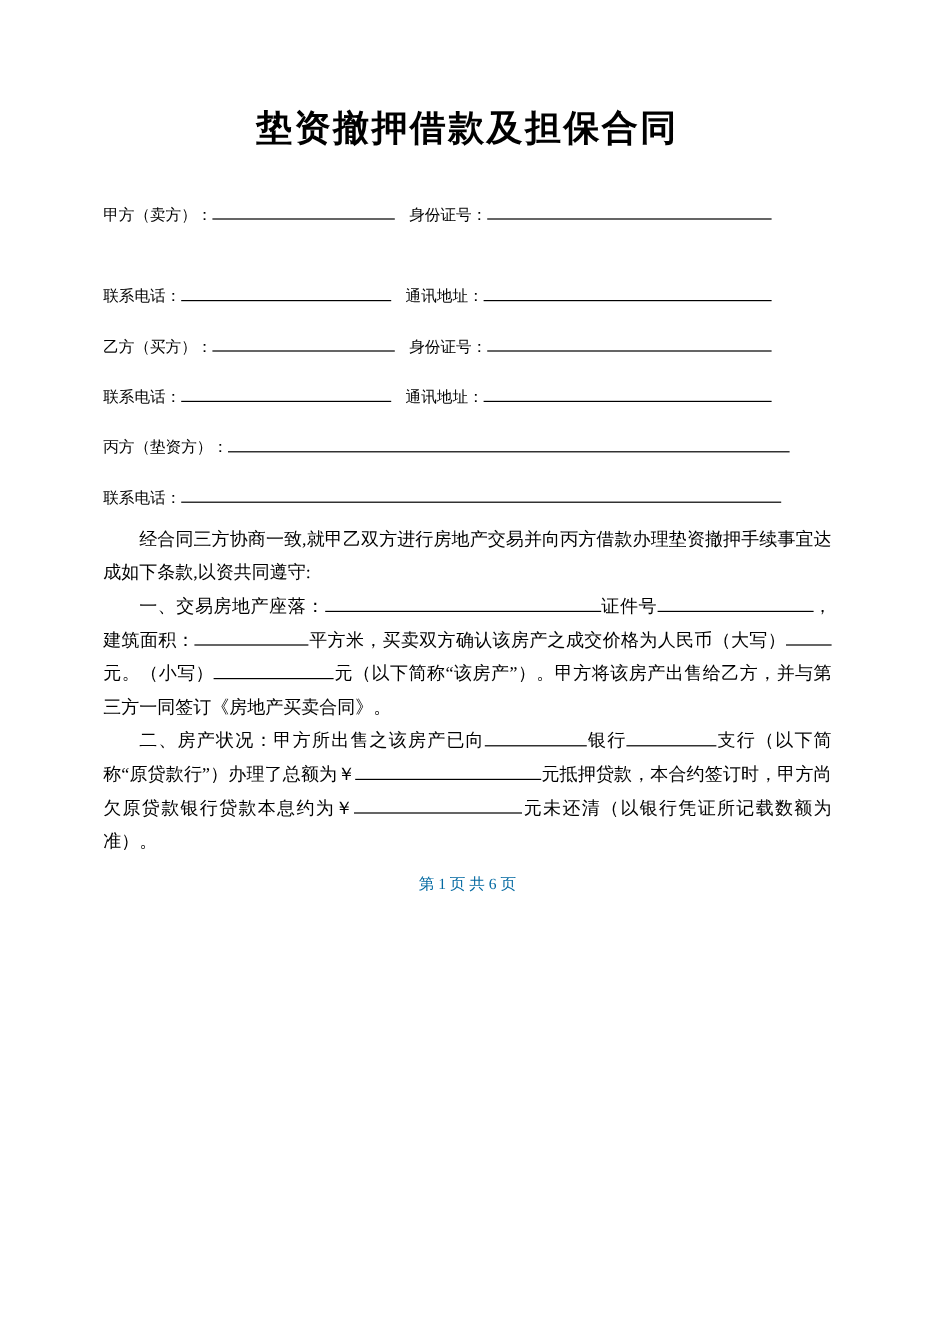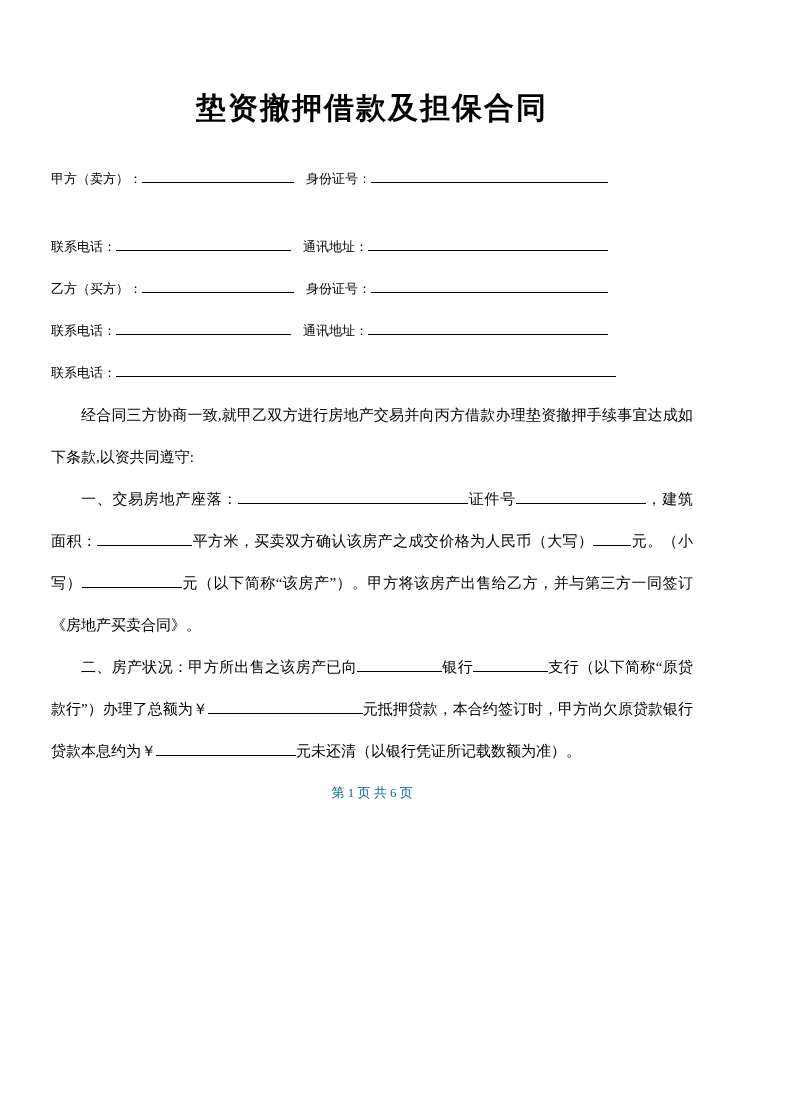--- a/index.html
+++ b/index.html
@@ -8,21 +8,21 @@
     width: 790px;
     height: 1119px;
     color: #000;
     font-family: "Liberation Serif", "DejaVu Serif", serif;
     overflow: hidden;
   }
   .page {
     width: 790px;
     height: 1119px;
     background: #ffffff;
-    padding: 86px 97px 0 51px;
+    padding: 86px 97px 0 86px;
     position: relative;
   }
   .doc-title {
     font-family: "DejaVu Sans", "Liberation Sans", sans-serif;
     font-size: 30px;
     font-weight: 700;
     text-align: center;
     line-height: 44px;
     letter-spacing: 2px;
     margin-bottom: 28px;
@@ -35,21 +35,21 @@
   .form-line .blank { margin-right: 12px; }
   .form-line .blank:last-child { margin-right: 0; }
   .gap-after { margin-bottom: 26px; }
   .blank {
     display: inline-block;
     height: 15px;
     border-bottom: 1px solid #000;
   }
   .para {
     font-size: 15px;
-    line-height: 42px;
+    line-height: 28px;
     text-align: justify;
     text-indent: 2em;
   }
   .footer {
     text-align: center;
     font-size: 13px;
     line-height: 42px;
     color: #0369a1;
   }
 </style>
@@ -58,20 +58,21 @@
 
 <div class="page">
 
   <h1 class="doc-title">垫资撤押借款及担保合同</h1>
 
   <div class="form-area">
     <div class="form-line gap-after"><span>甲方（卖方）：</span><span class="blank" style="width: 152px;"></span><span>身份证号：</span><span class="blank" style="width: 237px;"></span></div>
     <div class="form-line"><span>联系电话：</span><span class="blank" style="width: 175px;"></span><span>通讯地址：</span><span class="blank" style="width: 240px;"></span></div>
     <div class="form-line"><span>乙方（买方）：</span><span class="blank" style="width: 152px;"></span><span>身份证号：</span><span class="blank" style="width: 237px;"></span></div>
     <div class="form-line"><span>联系电话：</span><span class="blank" style="width: 175px;"></span><span>通讯地址：</span><span class="blank" style="width: 240px;"></span></div>
+    <div class="form-line"><span>丙方（垫资方）：</span><span class="blank" style="width: 468px;"></span></div>
     <div class="form-line"><span>联系电话：</span><span class="blank" style="width: 500px;"></span></div>
   </div>
 
   <div class="body-area">
     <p class="para"><span>经合同三方协商一致,就甲乙双方进行房地产交易并向丙方借款办理垫资撤押手续事宜达成如下条款,以资共同遵守:</span></p>
     <p class="para"><span>一、交易房地产座落：</span><span class="blank" style="width: 230px;"></span><span>证件号</span><span class="blank" style="width: 130px;"></span><span>，建筑面积：</span><span class="blank" style="width: 95px;"></span><span>平方米，买卖双方确认该房产之成交价格为人民币（大写）</span><span class="blank" style="width: 38px;"></span><span>元。（小写）</span><span class="blank" style="width: 100px;"></span><span>元（以下简称“该房产”）。甲方将该房产出售给乙方，并与第三方一同签订《房地产买卖合同》。</span></p>
     <p class="para"><span>二、房产状况：甲方所出售之该房产已向</span><span class="blank" style="width: 85px;"></span><span>银行</span><span class="blank" style="width: 75px;"></span><span>支行（以下简称“原贷款行”）办理了总额为￥</span><span class="blank" style="width: 155px;"></span><span>元抵押贷款，本合约签订时，甲方尚欠原贷款银行贷款本息约为￥</span><span class="blank" style="width: 140px;"></span><span>元未还清（以银行凭证所记载数额为准）。</span></p>
   </div>
 
   <div class="footer">

